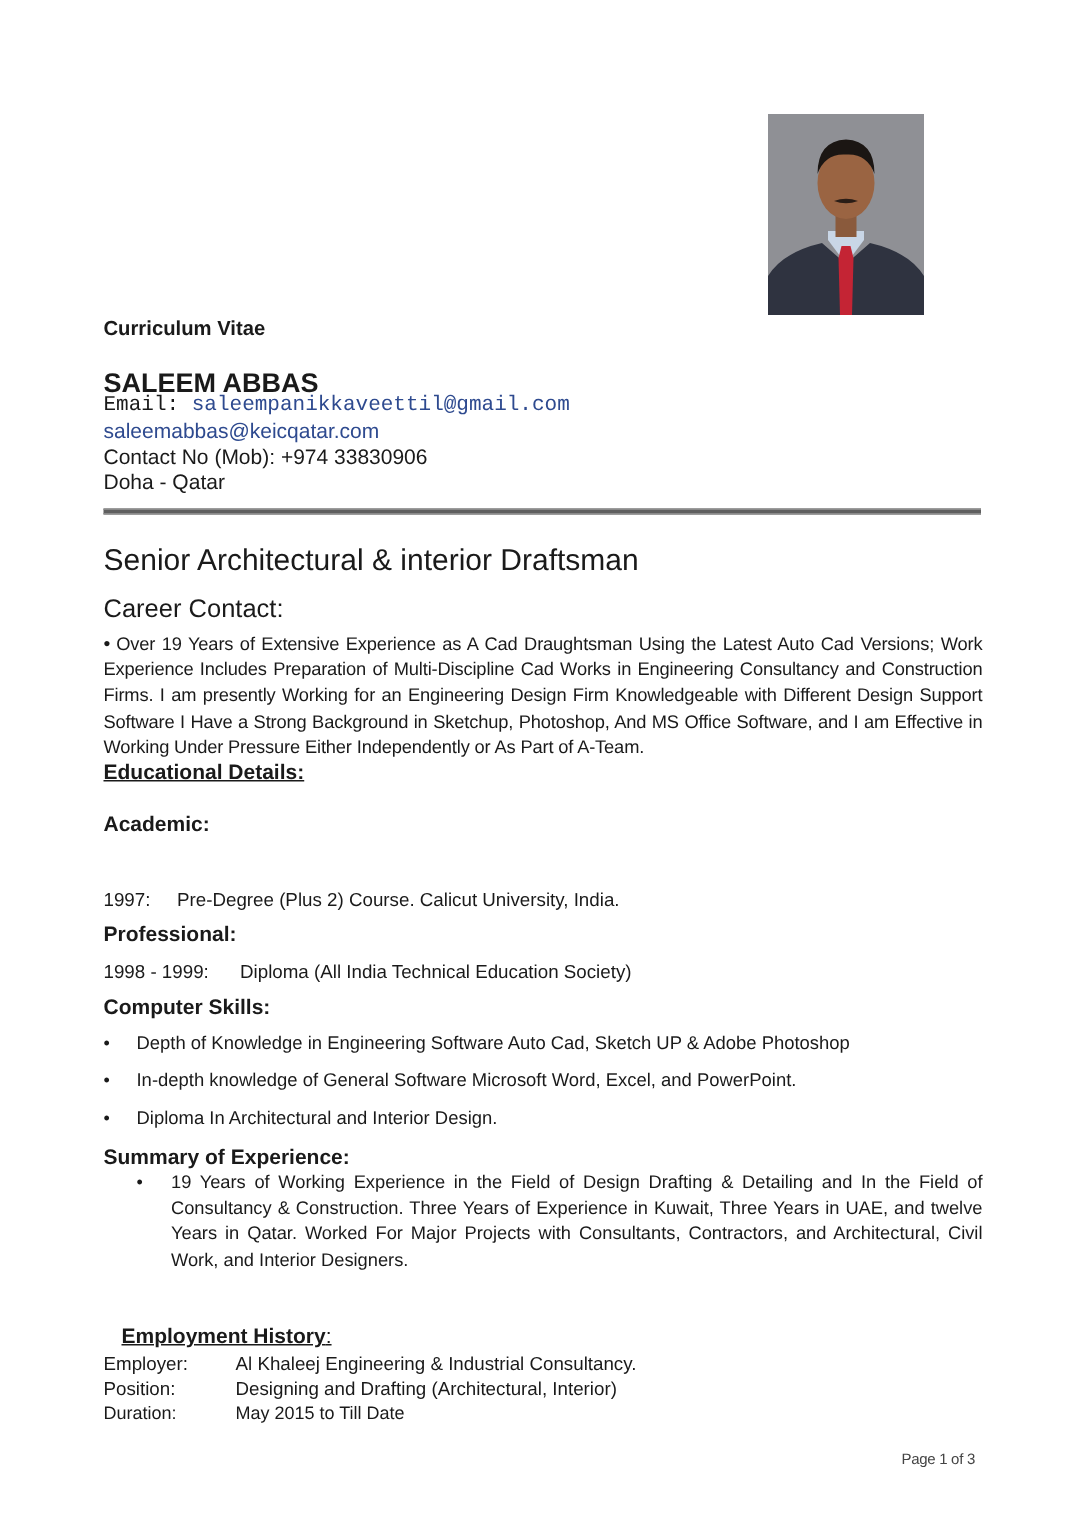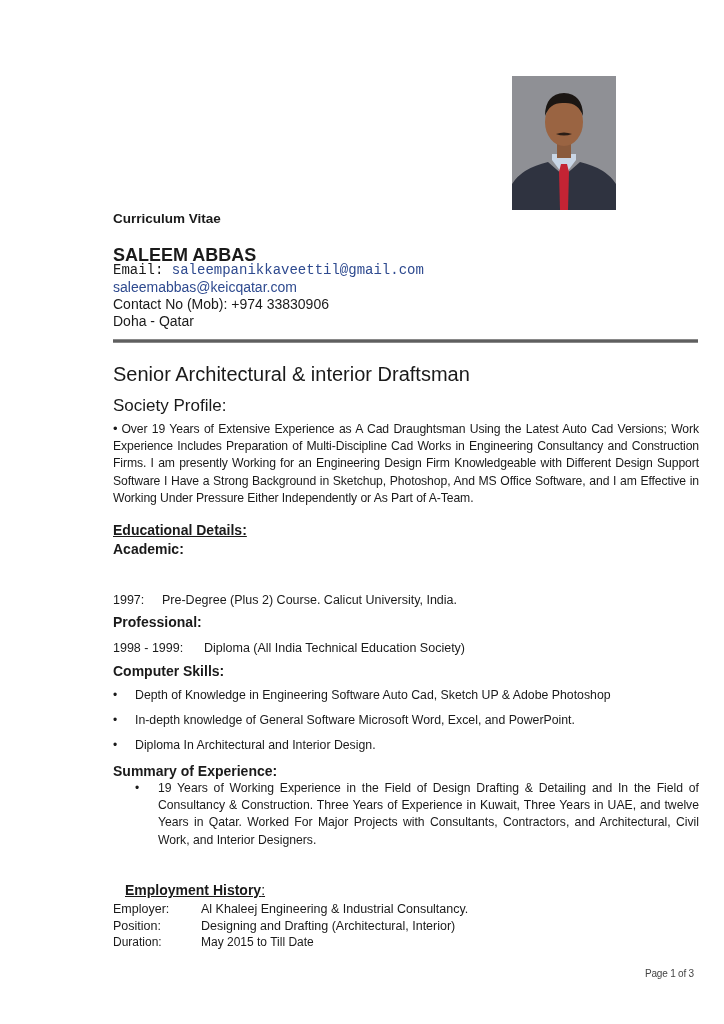--- a/index.html
+++ b/index.html
@@ -5,21 +5,21 @@
   html, body { margin: 0; padding: 0; background: #ffffff; }
   body { width: 724px; height: 1024px; position: relative; overflow: hidden;
          font-family: "Liberation Sans", sans-serif; color: #1a1a1a; }
   .page { position: absolute; left: 0; top: 0; width: 724px; height: 1024px; }
 
   
   .photo { position: absolute; left: 512px; top: 76px; width: 104px; height: 134px;
            background: #8e8f94; overflow: hidden; }
   .photo svg { display: block; }
 
-  .abs { position: absolute; margin-left: 44px; }
+  .abs { position: absolute; }
   .cv-title { left: 69px; top: 211px; font-size: 13.5px; font-weight: bold; }
   .name { left: 69px; top: 245px; font-size: 18px; font-weight: bold; }
   .contact-line { left: 69px; font-size: 14px; line-height: 17px; }
   .link { color: #2e4a8f; }
 
   .rule { left: 69px; top: 339px; width: 585px; height: 4px; background: #5f5f5f;
           border-top: 1px solid #8a8a8a; border-bottom: 1px solid #8a8a8a; box-sizing: border-box; }
 
   .job-title { left: 69px; top: 363px; font-size: 20px; }
   .career-h { left: 69px; top: 396px; font-size: 17px; }
@@ -70,27 +70,27 @@
   <div class="abs contact-line" style="top:262px;font-family:Liberation Mono, monospace;">
     <span>Email: </span><span class="link">saleempanikkaveettil@gmail.com</span>
   </div>
   <div class="abs contact-line link" style="top:279px;">saleemabbas@keicqatar.com</div>
   <div class="abs contact-line" style="top:296px;">Contact No (Mob): +974 33830906</div>
   <div class="abs contact-line" style="top:313px;">Doha - Qatar</div>
 
   <div class="abs rule"></div>
 
   <div class="abs job-title">Senior Architectural &amp; interior  Draftsman</div>
-  <div class="abs career-h">Society Profile:</div>
+  <div class="abs career-h">Career Contact:</div>
 
   <div class="abs para">
     <span class="bullet">•</span><span>Over 19 Years of Extensive Experience as A Cad Draughtsman Using the Latest Auto Cad Versions; Work Experience Includes Preparation of Multi-Discipline Cad Works in Engineering Consultancy and Construction Firms. I am presently Working for an Engineering Design Firm Knowledgeable with Different Design Support Software I Have a Strong Background in Sketchup, Photoshop, And MS Office Software, and I am Effective in Working Under Pressure Either Independently or As Part of A-Team.</span>
   </div>
 
-  <div class="abs h-ul" style="left:69px; top:522px;">Educational Details:</div>
+  <div class="abs h-ul" style="left:69px; top:506px;">Educational Details:</div>
   <div class="abs h-b" style="left:69px; top:541px;">Academic:</div>
 
   <div class="abs row" style="left:69px; top:593px;">
     <span class="yr" style="width:49px;">1997:</span><span>Pre-Degree (Plus 2) Course. Calicut University, India.</span>
   </div>
 
   <div class="abs h-b" style="left:69px; top:614px;">Professional:</div>
   <div class="abs row" style="left:69px; top:641px;">
     <span class="yr" style="width:91px;">1998 - 1999:</span><span>Diploma (All India Technical Education Society)</span>
   </div>

